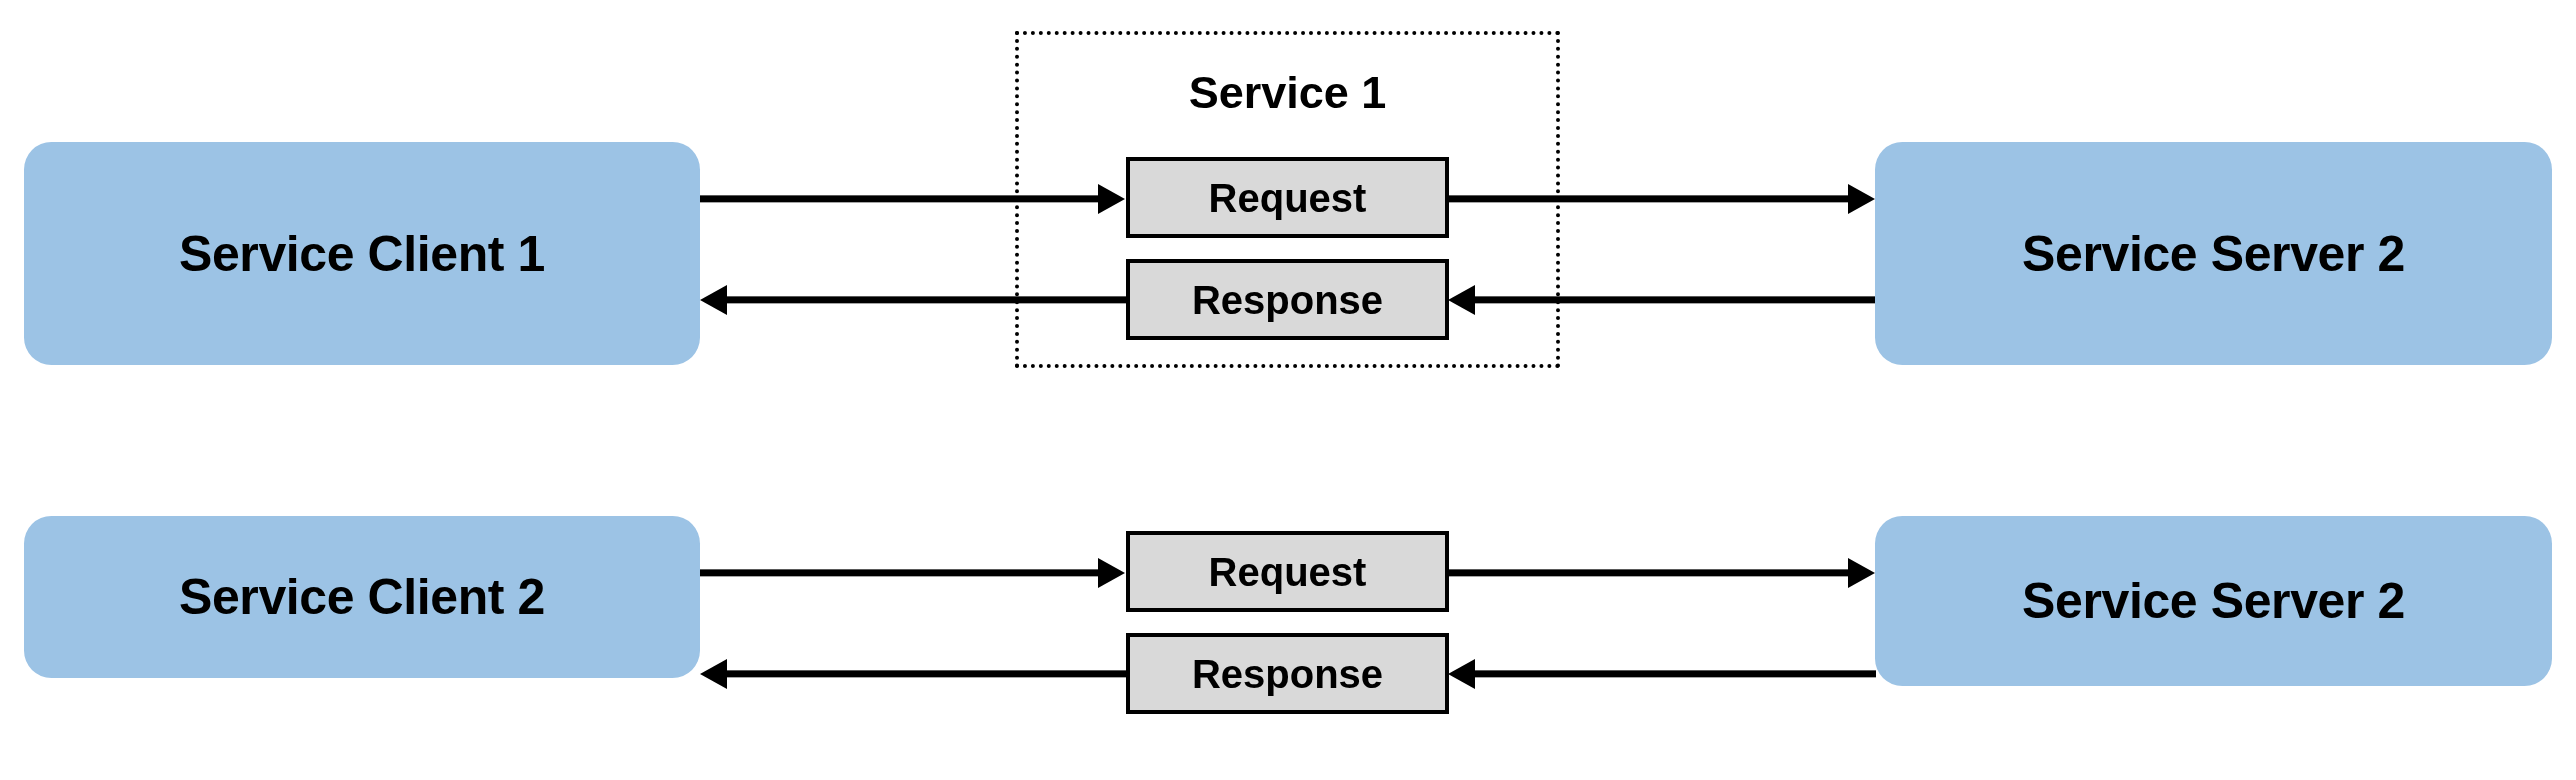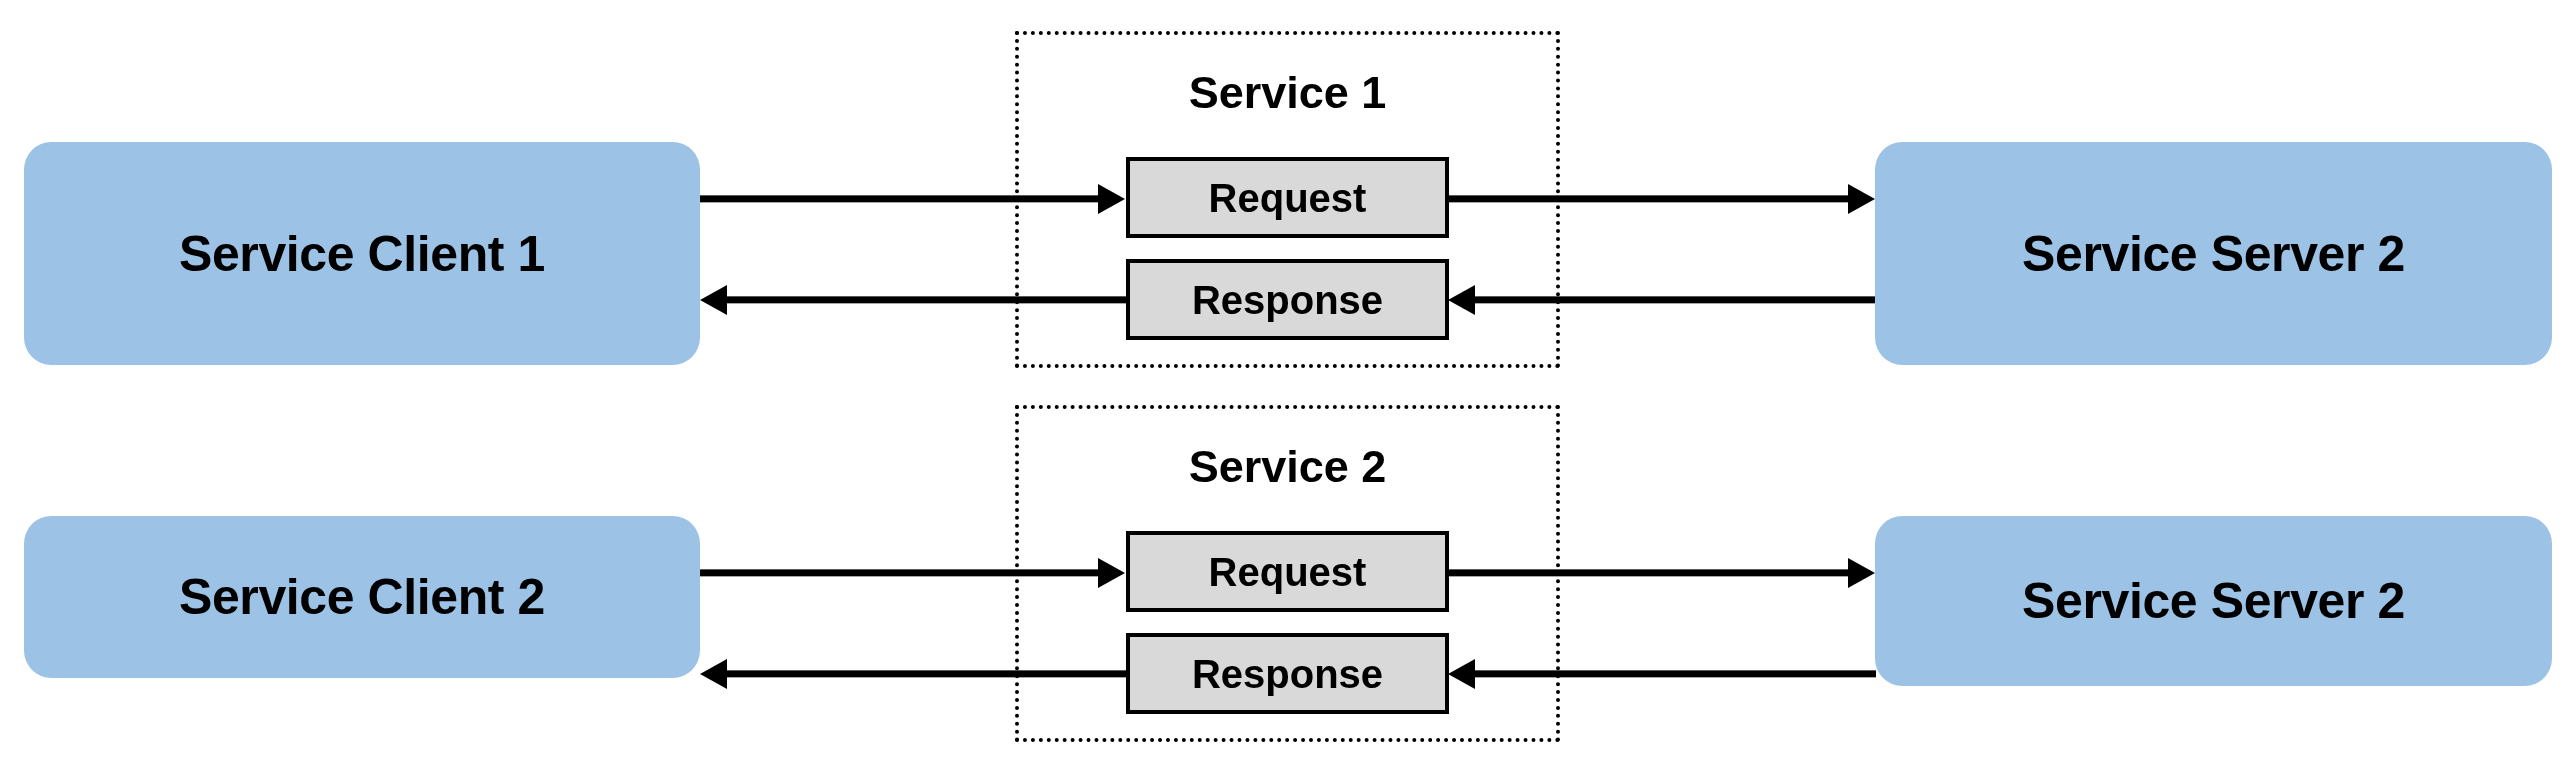--- a/index.html
+++ b/index.html
@@ -168,23 +168,20 @@
   <div class="connector" style="left:1448px; top:674px; width:427px;">
     <div class="shaft" style="left:22.6px; width:405px;"></div>
     <div class="arrowhead left" style="left:0px;"></div>
   </div>
 
   <div class="connector" style="left:700px; top:674px; width:426px;">
     <div class="shaft" style="left:22.6px; width:403px;"></div>
     <div class="arrowhead left" style="left:0px;"></div>
   </div>
 
-  <div class="service-box" style="left:1015px; top:405px; width:545px; height:337px;">
-    <div class="service-title" style="top:35px;">Service 2</div>
-  </div>
 
   <div class="msg-box" style="left:1126px; top:531px; width:323px; height:81px;">
     <span class="msg-label">Request</span>
   </div>
 
   <div class="msg-box" style="left:1126px; top:633px; width:323px; height:81px;">
     <span class="msg-label">Response</span>
   </div>
 
   <div class="endpoint" style="left:1875px; top:516px; width:677px; height:170px;">

